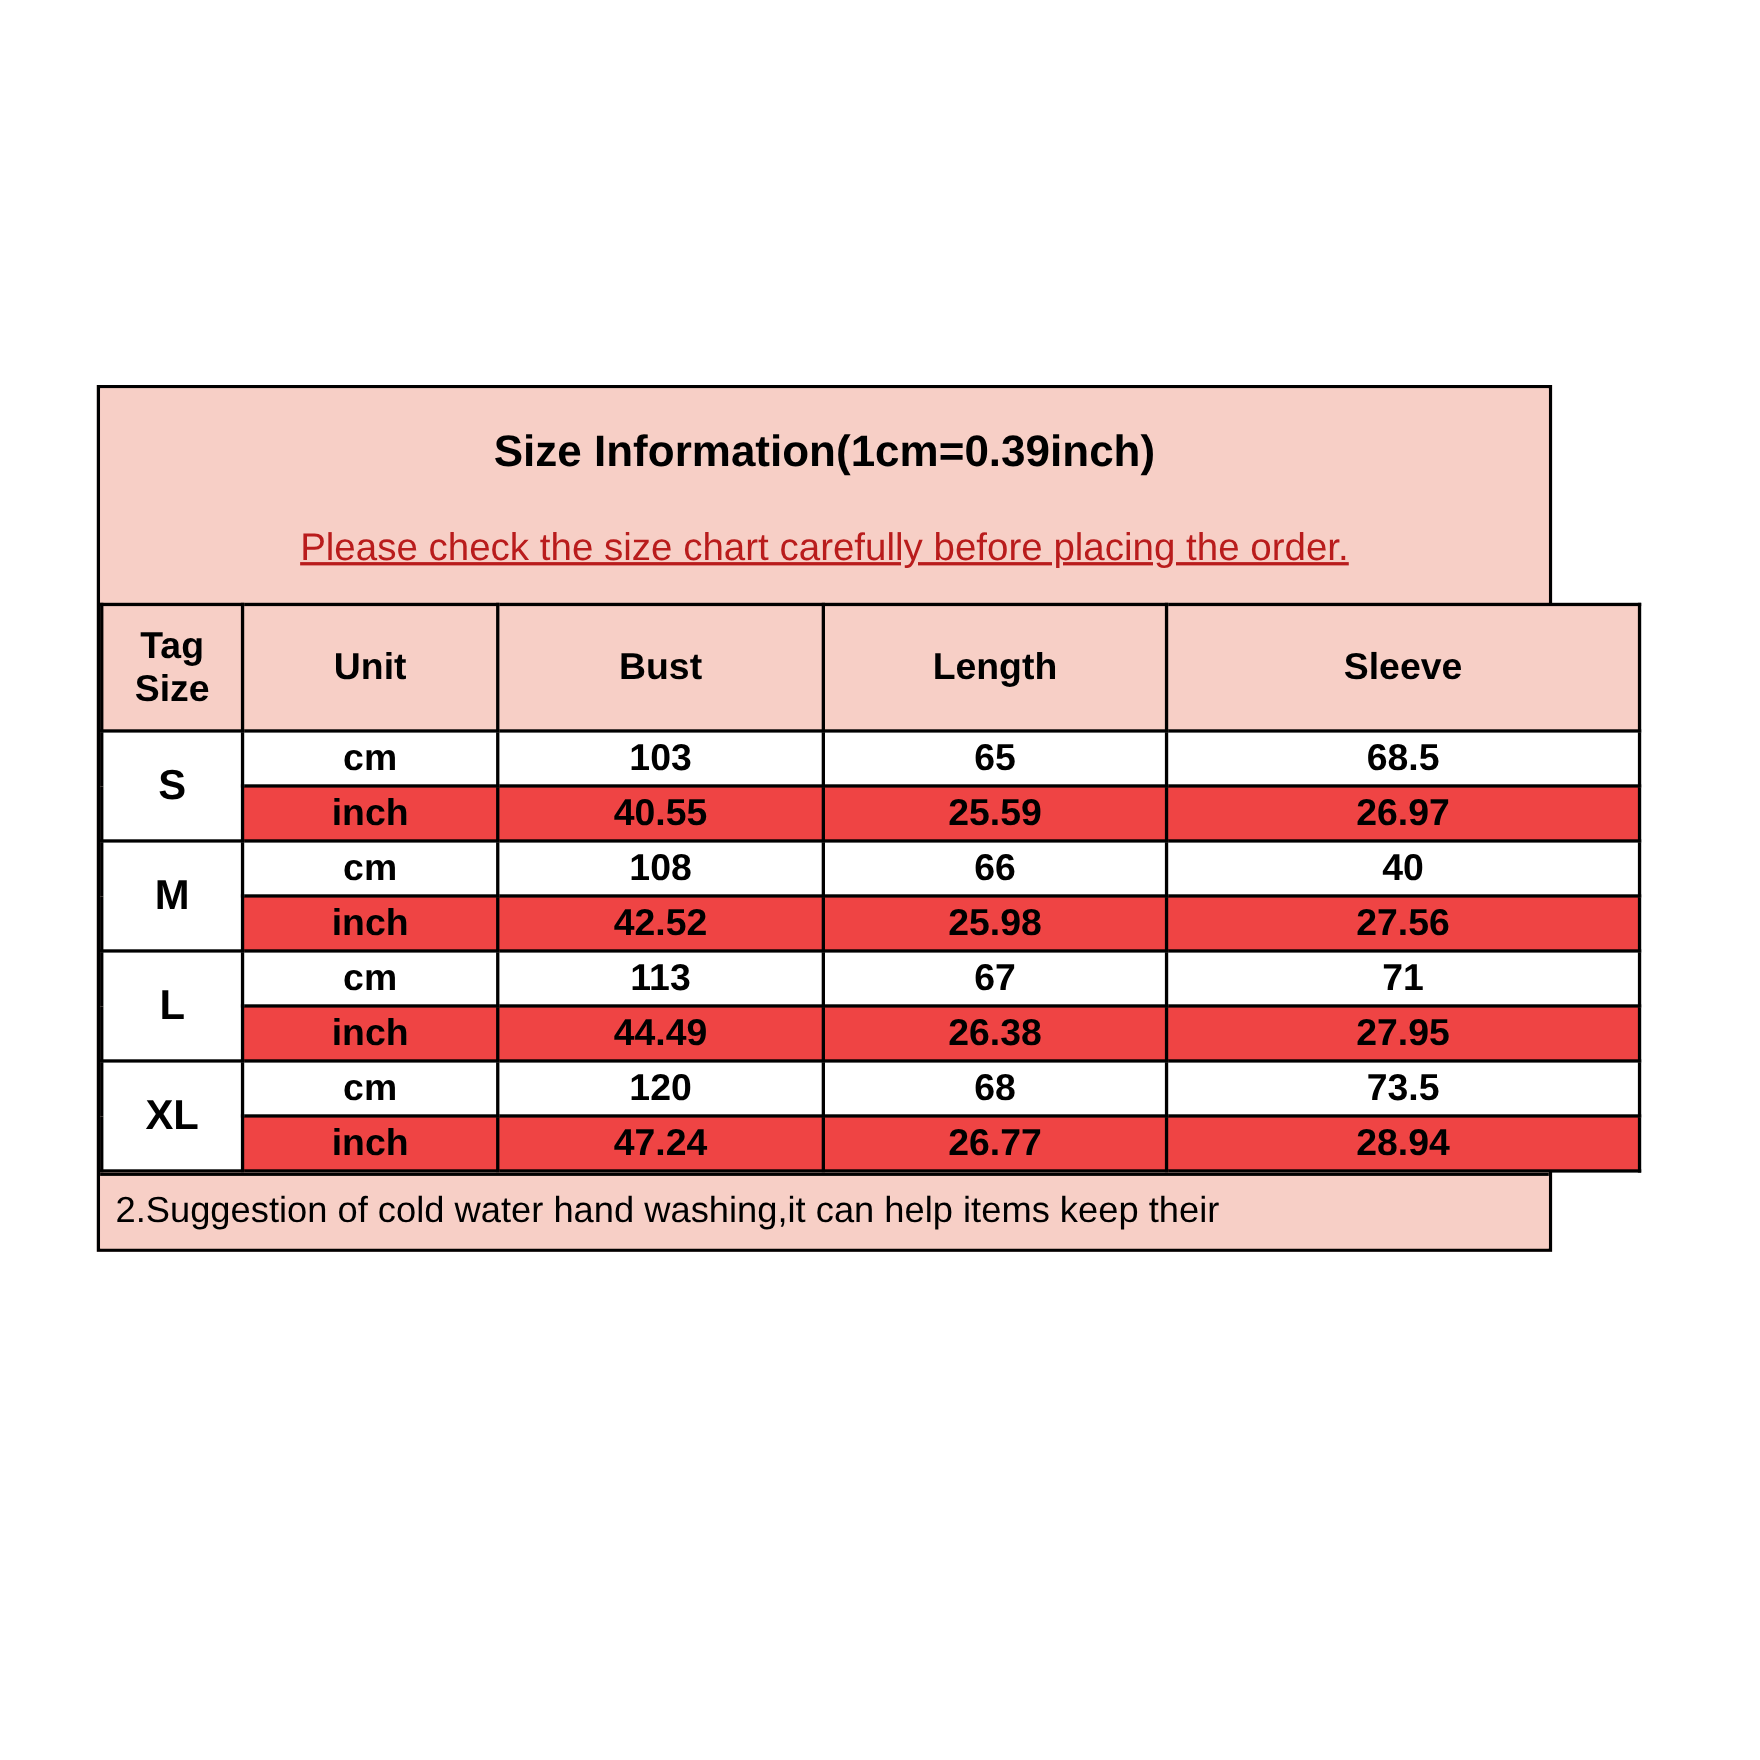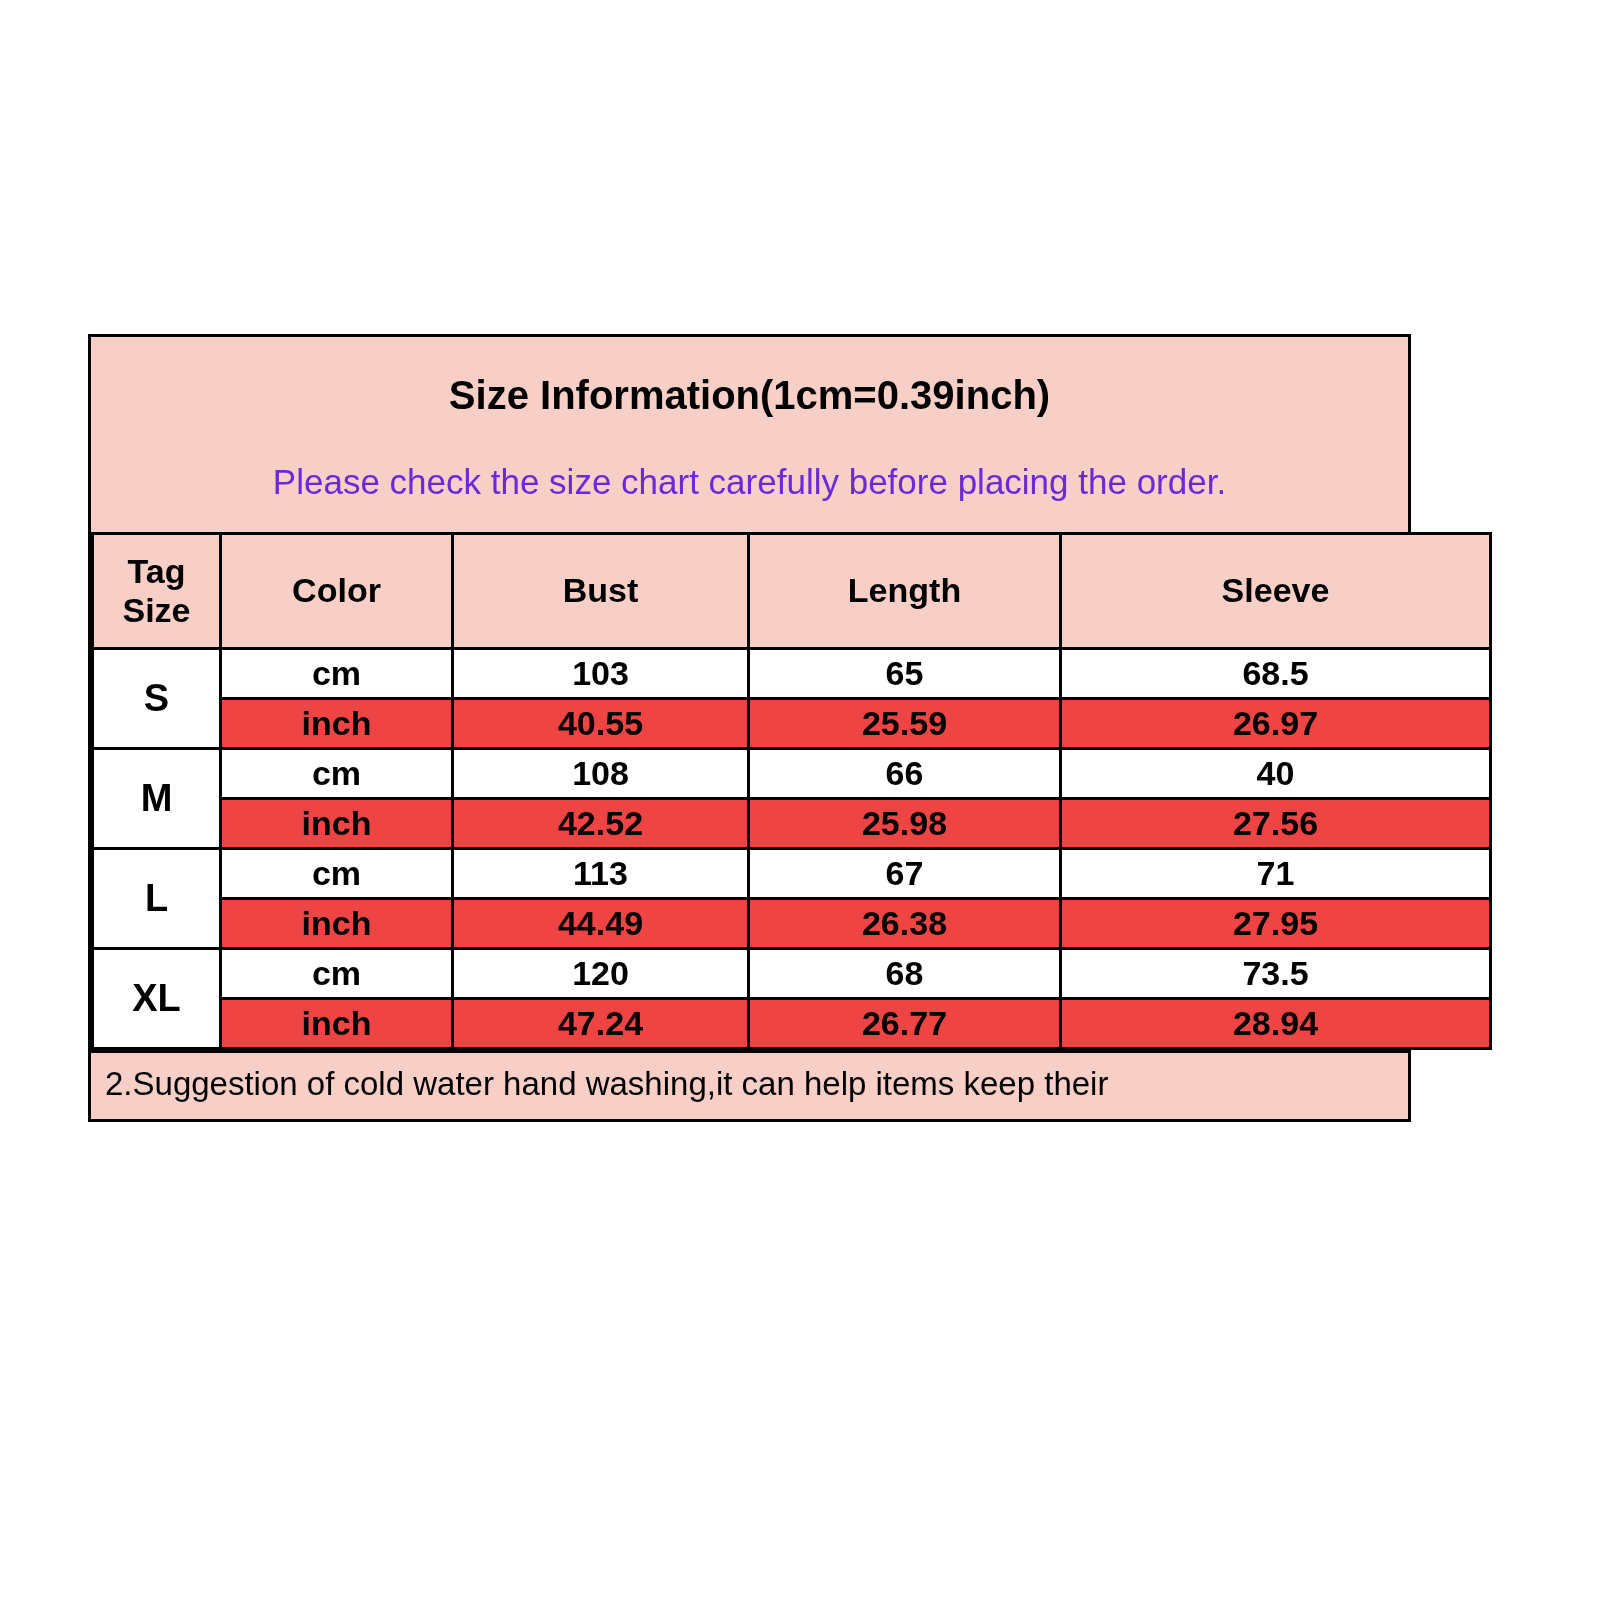--- a/index.html
+++ b/index.html
@@ -10,43 +10,44 @@
   body {
     width: 1600px;
     height: 1600px;
     font-family: "Liberation Sans", sans-serif;
     position: relative;
     overflow: hidden;
   }
   #size-chart {
     position: absolute;
     left: 88px;
-    top: 334px;
+    top: 350px;
     width: 1323px;
     border: 3px solid #000000;
     box-sizing: border-box;
     background: #f7cfc6;
   }
   .header-block {
     background: #f7cfc6;
     padding: 36px 0 30px 0;
     text-align: center;
   }
   .chart-title {
     font-size: 40px;
     font-weight: bold;
     color: #000;
     letter-spacing: 0px;
     margin: 0 0 44px 0;
   }
   .chart-subtitle {
     font-size: 35px;
-    color: #6d28d9;
+    color: #b91c1c;
     margin: 0;
     font-weight: normal;
+    text-decoration: underline;
   }
   table.size-table {
     border-collapse: collapse;
     width: 100%;
     table-layout: fixed;
   }
   table.size-table th,
   table.size-table td {
     border: 3px solid #000000;
     text-align: center;
@@ -119,21 +120,21 @@
       <col class="c-bust">
       <col class="c-length">
       <col class="c-sleeve">
     </colgroup>
     <thead>
       <tr>
         <th>
           <span>Tag</span><br>
           <span>Size</span>
         </th>
-        <th>Color</th>
+        <th>Unit</th>
         <th>Bust</th>
         <th>Length</th>
         <th>Sleeve</th>
       </tr>
     </thead>
     <tbody>
 
       <tr class="row-cm">
         <td class="tag-cell" rowspan="2">S</td>
         <td class="unit-cell">cm</td>

